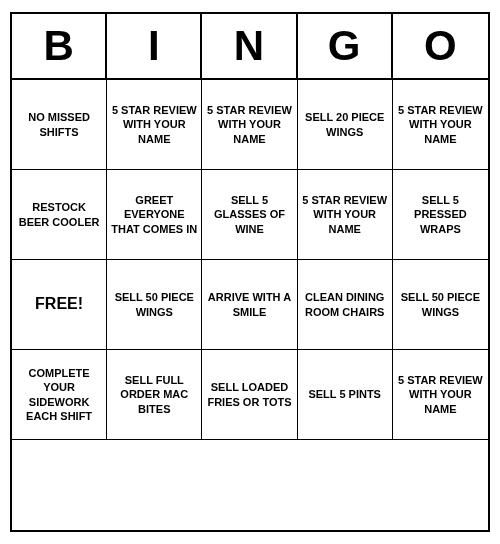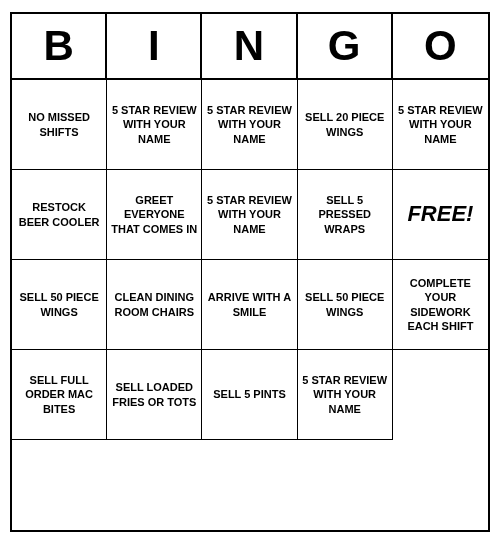--- a/index.html
+++ b/index.html
@@ -49,23 +49,22 @@
       line-height: 1.3;
       text-transform: uppercase;
     }
     .bingo-cell:nth-child(5n) {
       border-right: none;
     }
     .bingo-grid .bingo-cell:nth-child(n+21) {
       border-bottom: none;
     }
     .bingo-cell.free {
-      font-size: 22px;
+      font-size: 16px;
       font-weight: bold;
-      font-style: italic;
     }
   </style>
 </head>
 <body>
 
 <div class="bingo-card">
   <div class="bingo-header">
   <div class="bingo-header-cell">B</div>
       <div class="bingo-header-cell">I</div>
       <div class="bingo-header-cell">N</div>
@@ -73,26 +72,27 @@
       <div class="bingo-header-cell">O</div>
     </div>
   <div class="bingo-grid">
   <div class="bingo-cell">NO MISSED SHIFTS</div>
       <div class="bingo-cell">5 STAR REVIEW WITH YOUR NAME</div>
       <div class="bingo-cell">5 STAR REVIEW WITH YOUR NAME</div>
       <div class="bingo-cell">SELL 20 PIECE WINGS</div>
       <div class="bingo-cell">5 STAR REVIEW WITH YOUR NAME</div>
       <div class="bingo-cell">RESTOCK BEER COOLER</div>
       <div class="bingo-cell">GREET EVERYONE THAT COMES IN</div>
+      <div class="bingo-cell">SELL 5 GLASSES OF WINE</div>
       <div class="bingo-cell">5 STAR REVIEW WITH YOUR NAME</div>
       <div class="bingo-cell">SELL 5 PRESSED WRAPS</div>
       <div class="bingo-cell free">Free!</div>
       <div class="bingo-cell">SELL 50 PIECE WINGS</div>
+      <div class="bingo-cell">ARRIVE WITH A SMILE</div>
       <div class="bingo-cell">CLEAN DINING ROOM CHAIRS</div>
-      <div class="bingo-cell">ARRIVE WITH A SMILE</div>
       <div class="bingo-cell">SELL 50 PIECE WINGS</div>
       <div class="bingo-cell">COMPLETE YOUR SIDEWORK EACH SHIFT</div>
       <div class="bingo-cell">SELL FULL ORDER MAC BITES</div>
       <div class="bingo-cell">SELL LOADED FRIES OR TOTS</div>
       <div class="bingo-cell">SELL 5 PINTS</div>
       <div class="bingo-cell">5 STAR REVIEW WITH YOUR NAME</div>
     </div>
 </div>
 
 </body></html>

